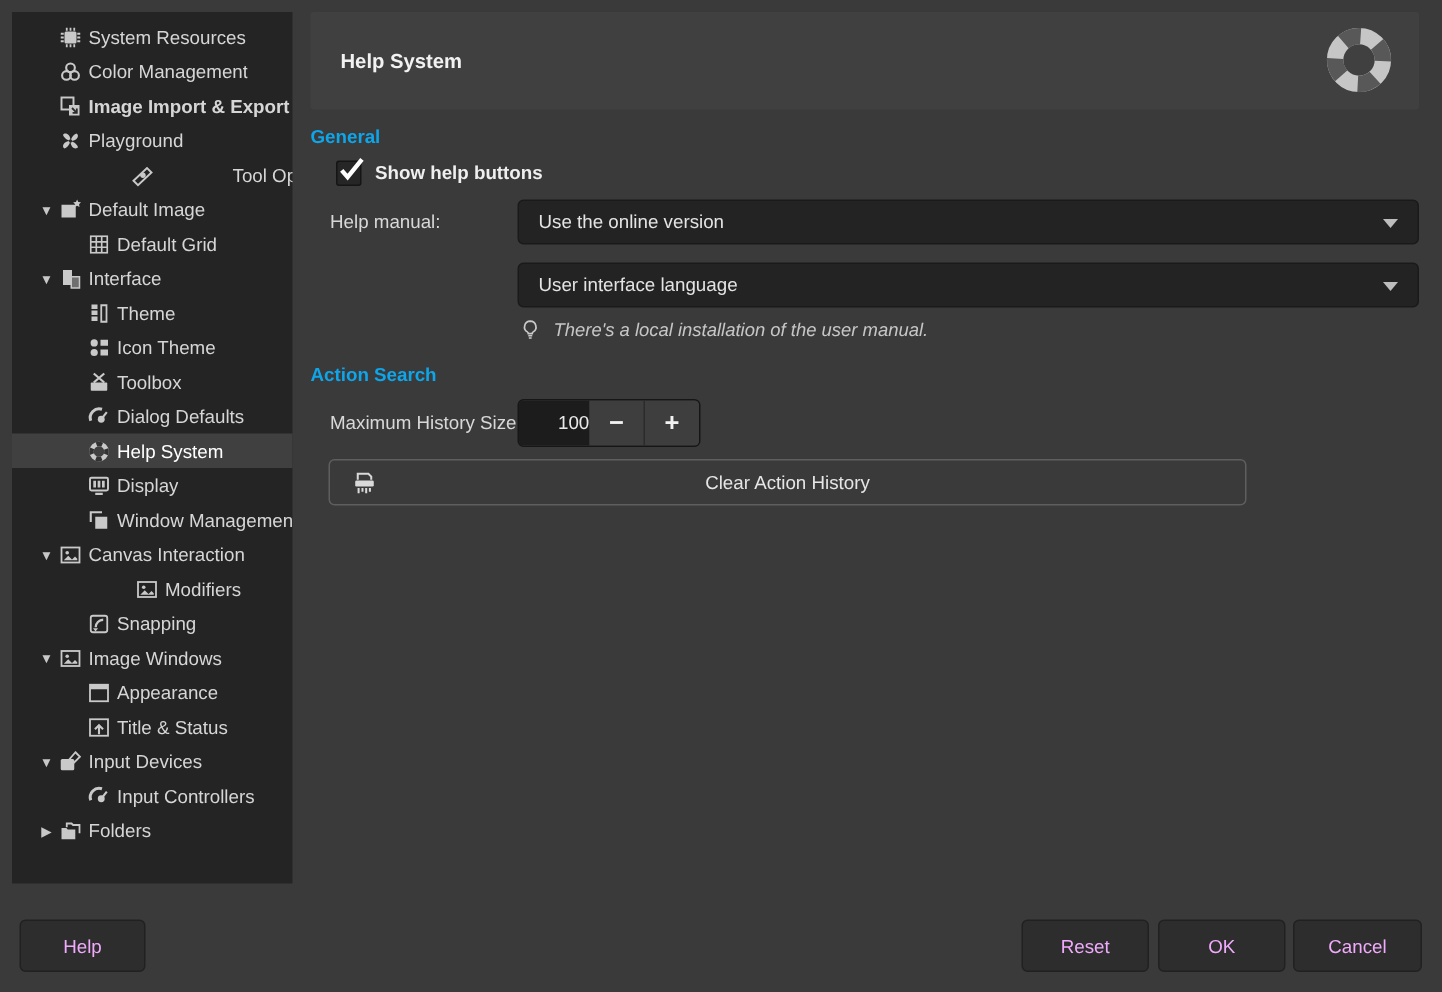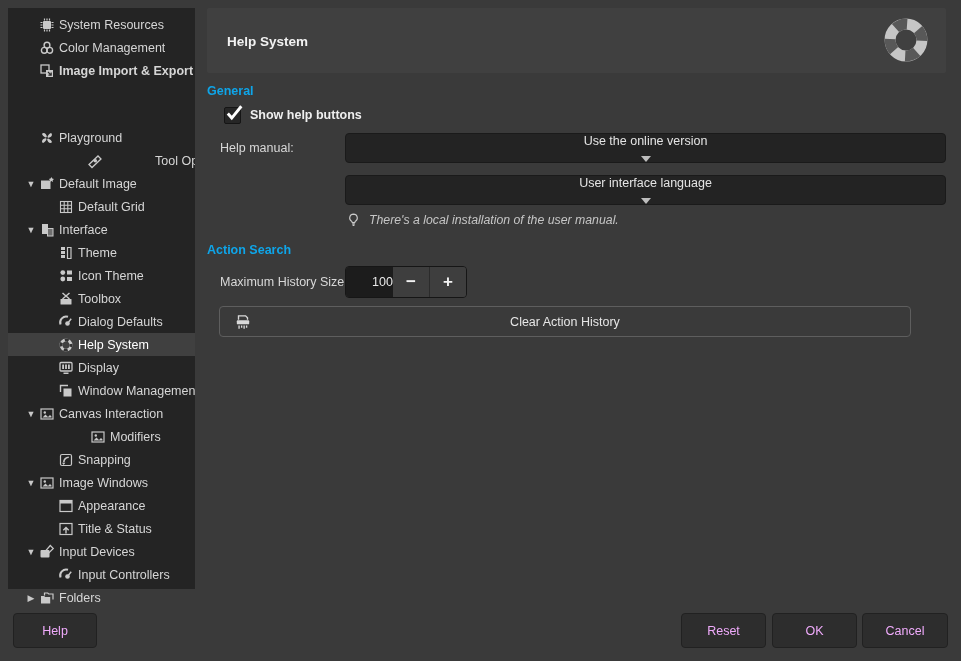--- a/index.html
+++ b/index.html
@@ -52,21 +52,21 @@
   .checkbox-label{margin-left:9px;font-size:12.5px;font-weight:bold;color:#efefef;}
 
   .field-label{position:absolute;font-size:12.5px;color:#d8d8d8;}
   #user-manual-label{left:220px;top:141px;}
   #history-label{left:220px;top:275px;}
 
   .dropdown{
     position:absolute;left:345px;width:601px;height:30px;box-sizing:border-box;
     background:#232323;border:1px solid #1a1a1a;border-radius:4px;
     display:flex;align-items:center;justify-content:space-between;
-    padding:0 13px;font-size:12.5px;color:#e4e4e4;cursor:default;flex-direction:column;
+    padding:0 13px;font-size:12.5px;color:#e4e4e4;cursor:default;
   }
   #user-manual-dropdown{top:133px;}
   #language-dropdown{top:175px;}
   .chevron{
     width:0;height:0;flex:none;
     border-left:5.5px solid transparent;border-right:5.5px solid transparent;
     border-top:6.5px solid #bdbdbd;margin-top:2px;
   }
   .hint-row{position:absolute;left:346px;top:210px;height:20px;display:flex;align-items:center;}
   .hint-text{margin-left:8px;font-style:italic;font-size:12.3px;color:#c6c6c6;}
@@ -76,21 +76,21 @@
     width:47px;background:#1c1c1c;display:flex;align-items:center;
     padding-left:26px;box-sizing:border-box;font-size:12.5px;color:#e8e8e8;
   }
   .spin-btn{
     width:36px;background:#3e3e3e;color:#f2f2f2;display:flex;align-items:center;justify-content:center;
     font-size:17px;font-weight:bold;cursor:default;user-select:none;
   }
   .spin-minus{border-right:1px solid #2b2b2b;}
 
   .clear-btn{
-    position:absolute;left:219px;top:306px;width:692px;height:31px;box-sizing:border-box;
+    position:absolute;left:219px;top:306px;width:612px;height:31px;box-sizing:border-box;
     background:#3a3a3a;border:1px solid #5e5e5e;border-radius:4px;
     display:flex;align-items:center;justify-content:center;
     font-size:12.5px;color:#e6e6e6;cursor:default;
   }
   .clear-icon{position:absolute;left:14px;top:6px;width:18px;height:18px;}
 
   
   .btn{
     position:absolute;top:613px;height:35px;box-sizing:border-box;
     background:#2d2d2d;border:1px solid #212121;border-radius:4px;
@@ -133,21 +133,21 @@
       <span class="expander"></span>
       <span class="icon16">
         <svg viewBox="0 0 16 16" width="16" height="16">
           <rect x="2" y="2" width="8" height="8" fill="none" stroke="#c9c9c9" stroke-width="1.3"></rect>
           <rect x="7" y="7" width="7" height="7" fill="#c9c9c9"></rect>
           <path d="M9 9l3.2 3.2M12.2 9.4v2.8H9.4" stroke="#2b2b2b" stroke-width="1.2" fill="none"></path>
         </svg>
       </span>
       <span class="slabel">Image Import &amp; Export</span>
     </div>
-    <div class="srow" style="padding-left: 17px; margin-top: 44px;">
+    <div class="srow" style="padding-left: 17px;">
       <span class="expander"></span>
       <span class="icon16">
         <svg viewBox="0 0 16 16" width="16" height="16">
           <path fill="#c9c9c9" d="M8 8C8 3 4 2 3 4 4 7 8 8 8 8ZM8 8c5 0 6-4 4-5C9 4 8 8 8 8ZM8 8c0 5 4 6 5 4-1-3-5-4-5-4ZM8 8C3 8 2 12 4 13c3-1 4-5 4-5Z"></path>
           <circle cx="8" cy="8" r="1.1" fill="#2b2b2b"></circle>
         </svg>
       </span>
       <span class="slabel">Playground</span>
     </div>
     <div class="srow" style="padding-left: 17px; gap: 48px;">

